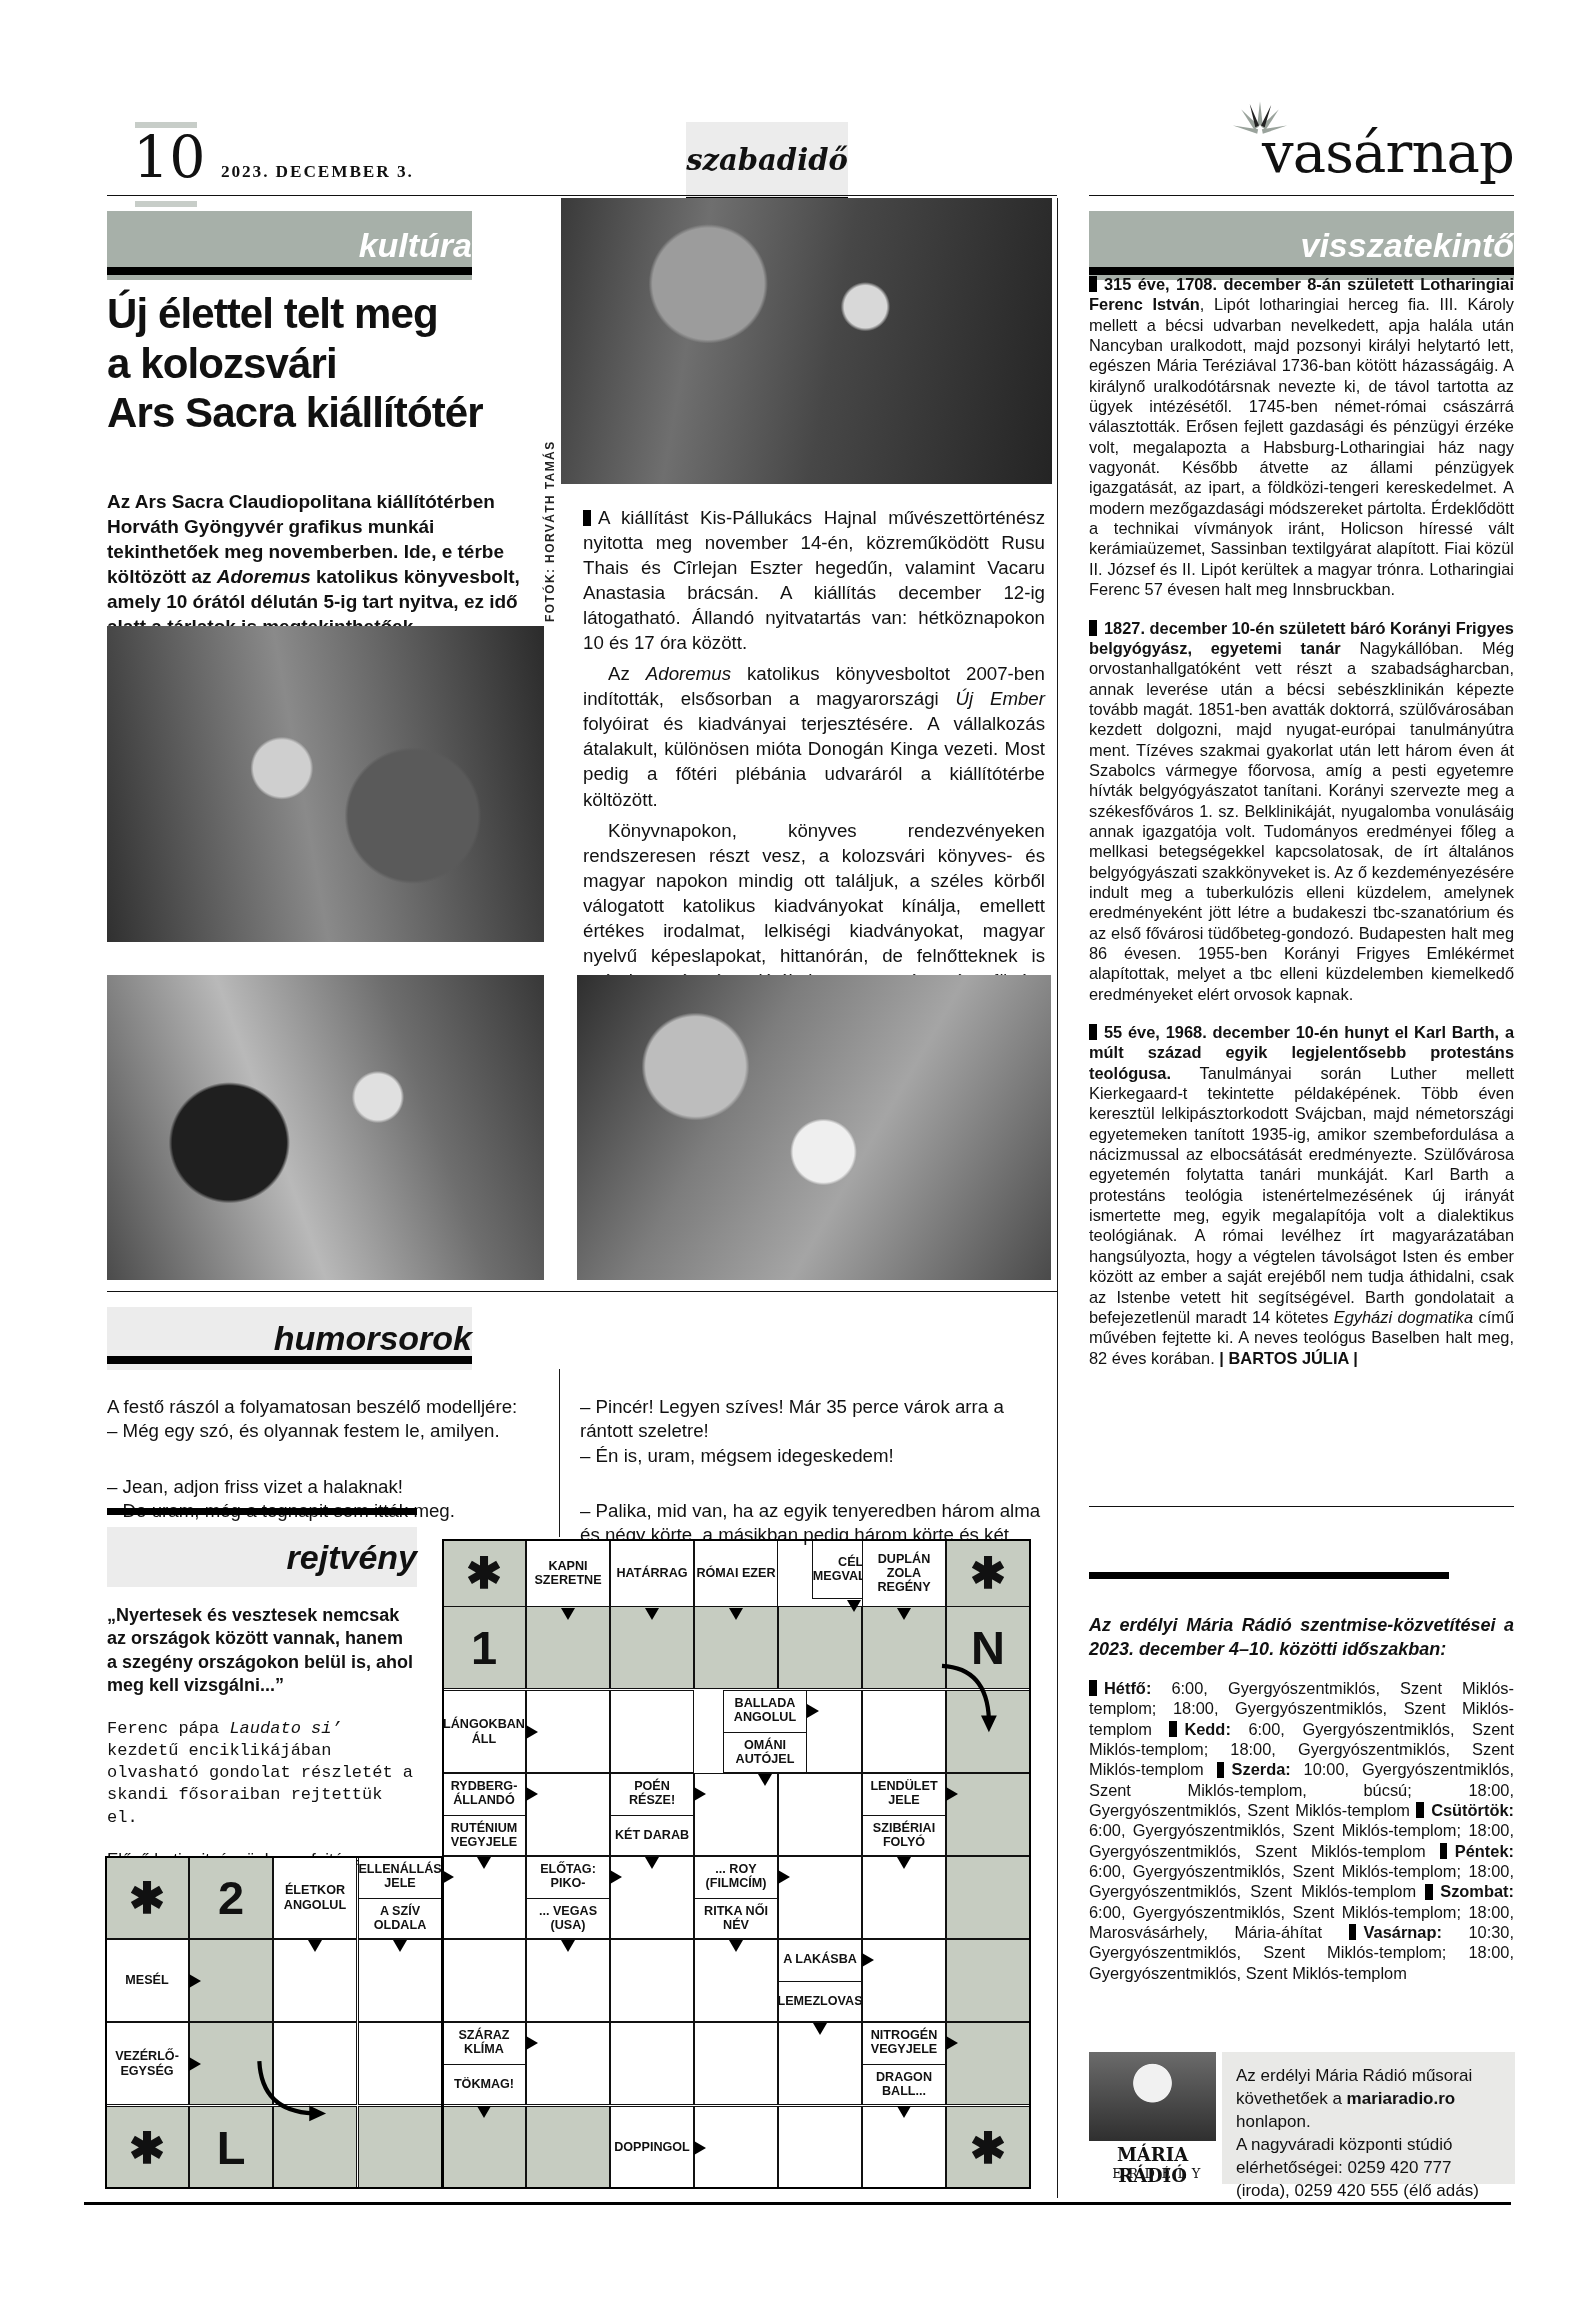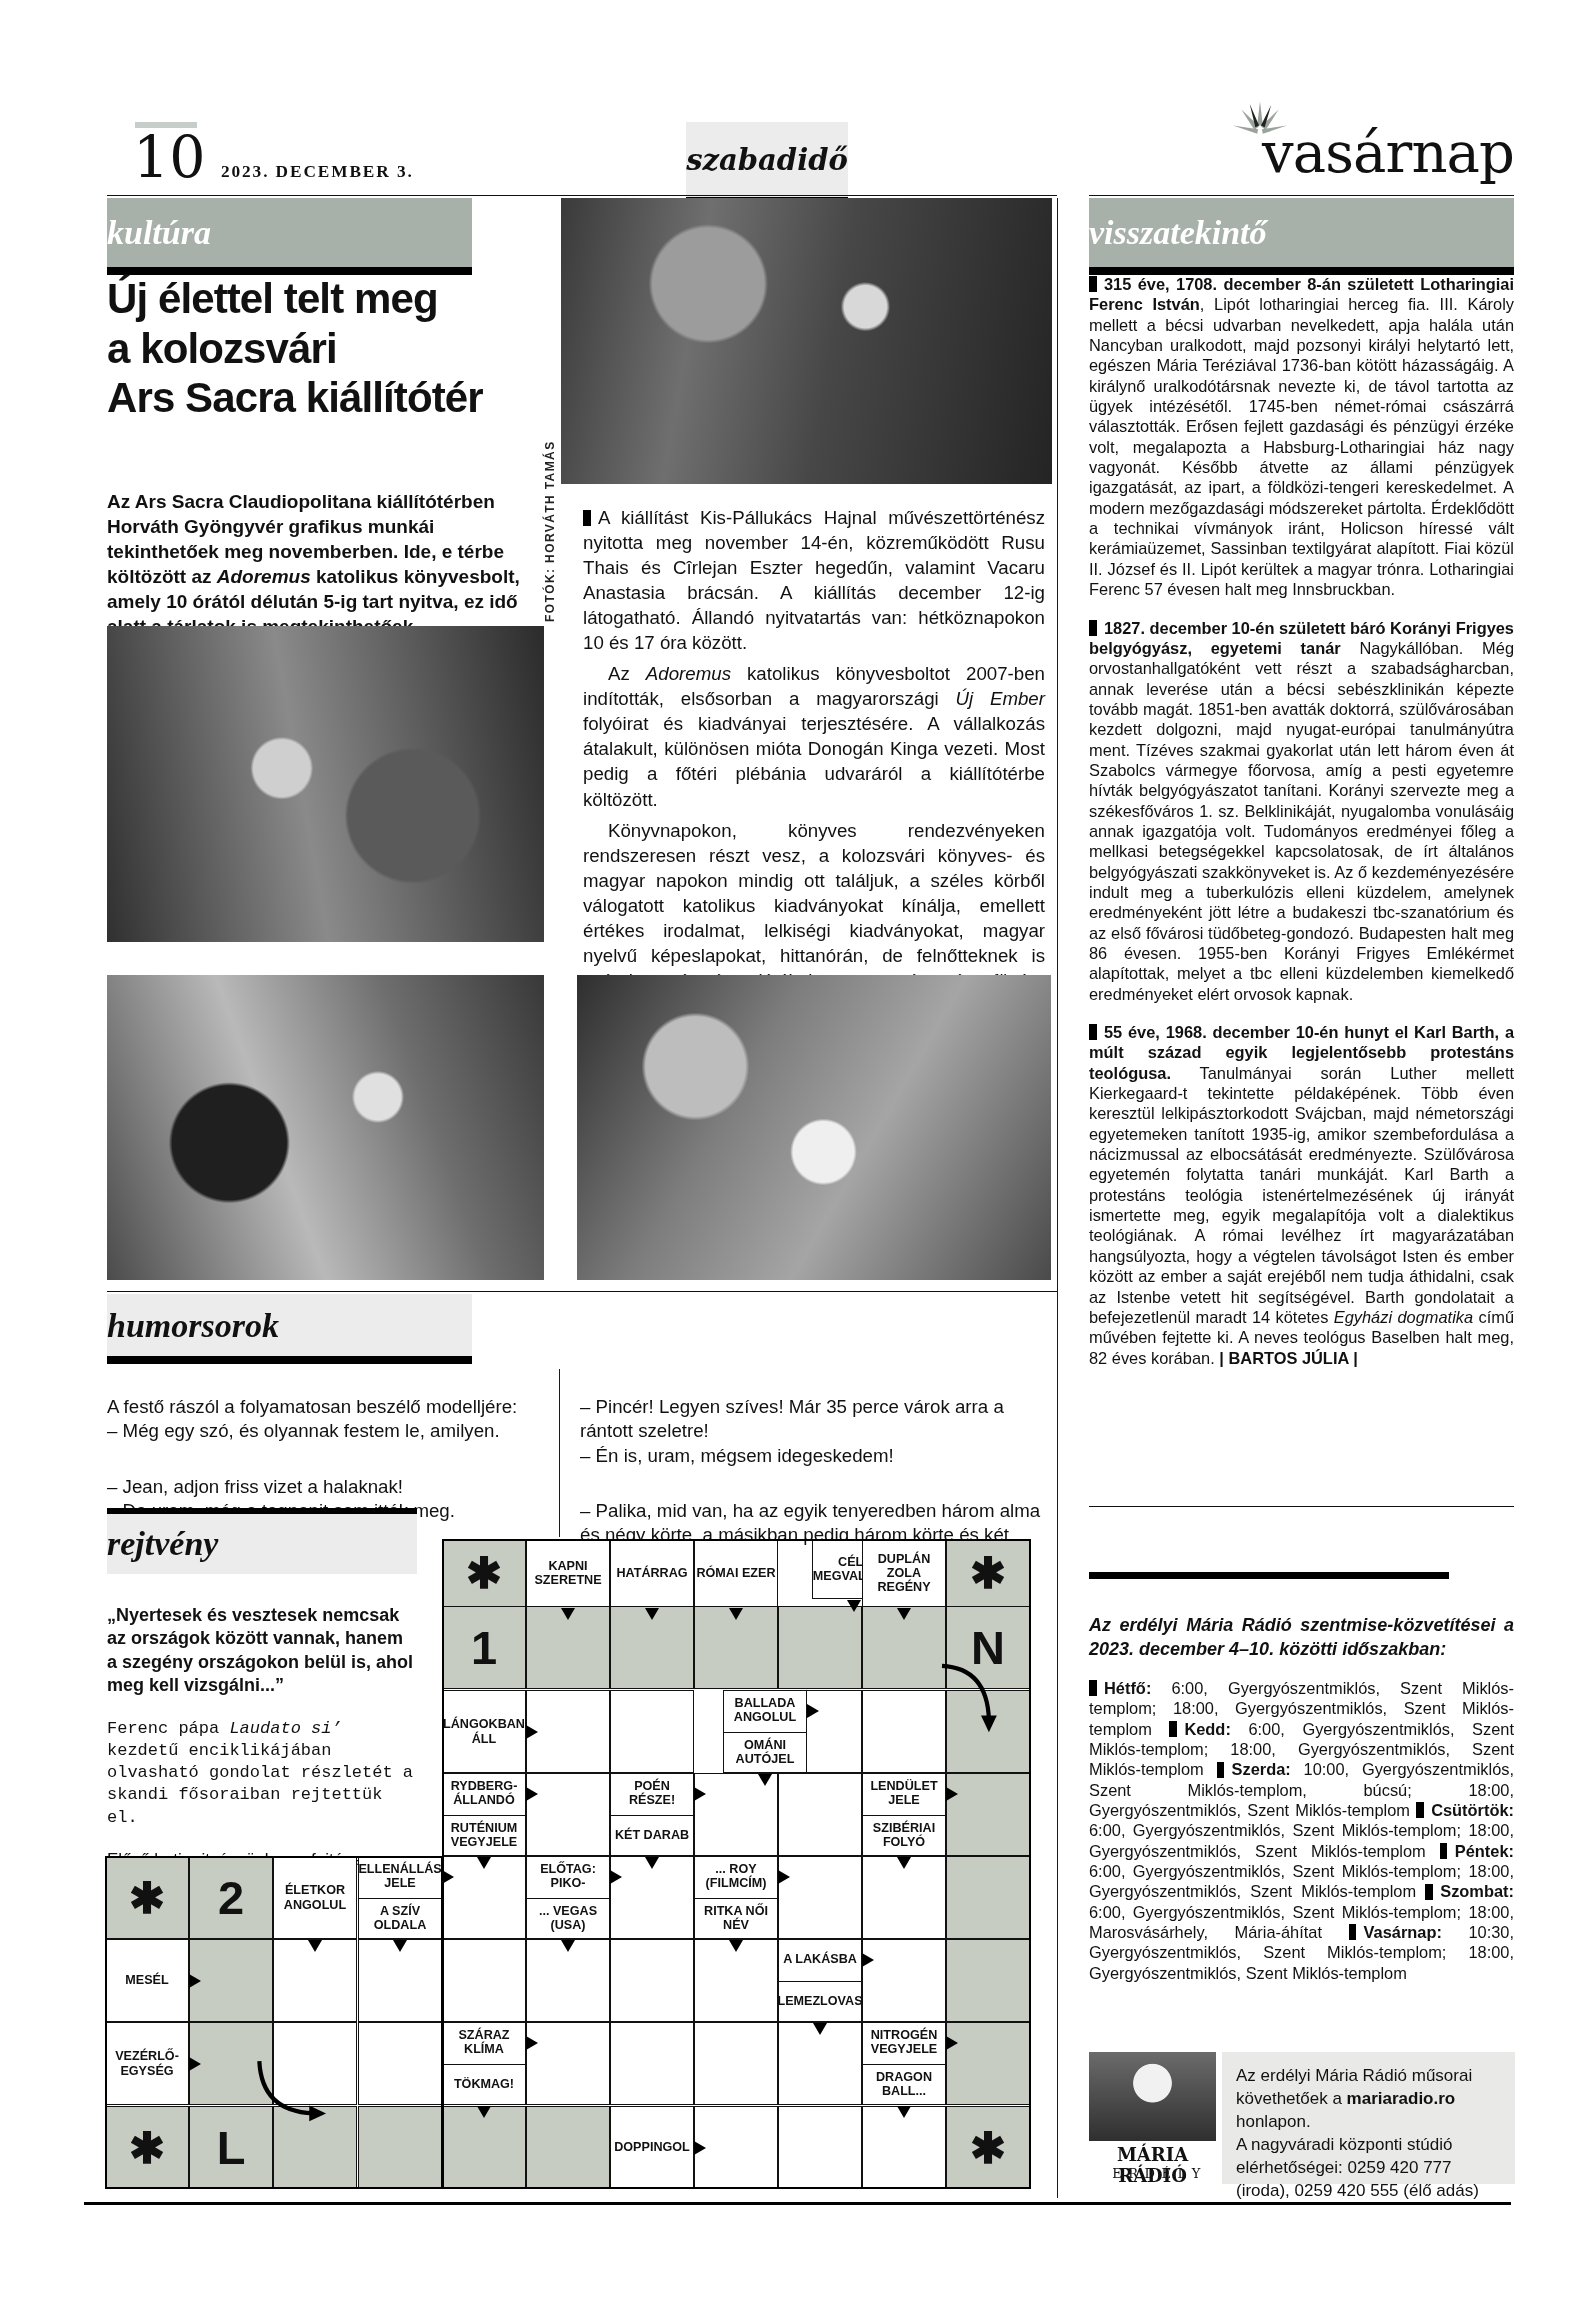--- a/index.html
+++ b/index.html
@@ -16,22 +16,22 @@
   .date{position:absolute;font-family:"Liberation Serif",serif;font-size:17.3px;letter-spacing:1.9px;font-weight:bold;}
   .szab{position:absolute;left:686px;top:122px;width:162px;height:75px;background:#ececec;
         display:flex;align-items:center;justify-content:center;
         font-family:"DejaVu Serif",serif;font-style:italic;font-weight:bold;font-size:29px;}
   .mast{position:absolute;left:1196px;top:125px;width:318px;text-align:right;
         font-family:"DejaVu Serif",serif;font-size:56px;line-height:1;letter-spacing:-0.9px;}
   .mast-sq{position:absolute;left:1197px;top:237px;width:13px;height:7px;background:#b9c1ba;}
   .mast-bar{position:absolute;left:1215px;top:237px;width:299px;height:7px;background:#000;}
 
   
-  .banner{position:absolute;height:69px;display:flex;align-items:center;justify-content:flex-start;
-          font-family:Liberation Serif, serif;font-style:italic;font-weight:bold;font-size:34px;}
+  .banner{position:absolute;height:69px;display:flex;align-items:center;justify-content:flex-end;
+          font-family:Liberation Sans, sans-serif;font-style:italic;font-weight:bold;font-size:34px;margin-top:13px;}
   .banner.green{background:#a7b0a9;color:#fff;}
   .banner.light{background:#ececec;color:#111;}
 
   
   .headline{position:absolute;font-weight:bold;font-size:42px;line-height:1.18;letter-spacing:-0.9px;white-space:pre-line;}
   .lead{position:absolute;font-weight:bold;font-size:19px;line-height:1.32;}
   .bodytxt{position:absolute;font-size:18.7px;line-height:1.34;text-align:justify;}
   .bodytxt p{margin:6px;}
   .bodytxt p.ind{text-indent:25px;}
   .rcol{position:absolute;font-size:16.4px;line-height:1.24;text-align:justify;}
@@ -130,21 +130,21 @@
 
   <div class="rule" style="left:107px;top:195px;width:950px"></div>
   <div class="rule" style="left:1089px;top:195px;width:425px"></div>
   <div class="vsep" style="left:1057px;top:198px;height:2000px"></div>
 
   <div class="banner green" style="left:107px;top:198px;width:365px">
     <span>kultúra</span>
   </div>
   <div class="bar" style="left:107px;top:267px;width:365px"></div>
 
-  <div class="headline" style="left: 107px; top: 274px; width: 472px; white-space: pre-line;">Új élettel telt meg
+  <div class="headline" style="left: 107px; top: 289px; width: 472px; white-space: pre-line;">Új élettel telt meg
 a kolozsvári
 Ars Sacra kiállítótér</div>
   <div class="lead" style="left:107px;top:489px;width:444px"><span>Az Ars Sacra Claudiopolitana kiállítótérben Horváth Gyöngyvér grafikus munkái tekinthetőek meg novemberben. Ide, e térbe költözött az </span><span class="i">Adoremus</span><span> katolikus könyvesbolt, amely 10 órától délután 5-ig tart nyitva, ez idő alatt a tárlatok is megtekinthetőek.</span></div>
 
   <div class="photo ph1" style="left:561px;top:198px;width:491px;height:286px"></div>
   <div class="vcredit">FOTÓK: HORVÁTH TAMÁS</div>
 
   <div class="bodytxt" style="left:577px;top:499px;width:474px">
       <p><span class="blt"></span><span>A kiállítást Kis-Pállukács Hajnal művészettörténész nyitotta meg november 14-én, közreműködött Rusu Thais és Cîrlejan Eszter hegedűn, valamint Vacaru Anastasia brácsán. A kiállítás december 12-ig látogatható. Állandó nyitvatartás van: hétköznapokon 10 és 17 óra között.</span></p>
       <p class="ind"><span>Az </span><span class="i">Adoremus</span><span> katolikus könyvesboltot 2007-ben indították, elsősorban a magyarországi </span><span class="i">Új Ember</span><span> folyóirat és kiadványai terjesztésére. A vállalkozás átalakult, különösen mióta Donogán Kinga vezeti. Most pedig a főtéri plébánia udvaráról a kiállítótérbe költözött.</span></p>

